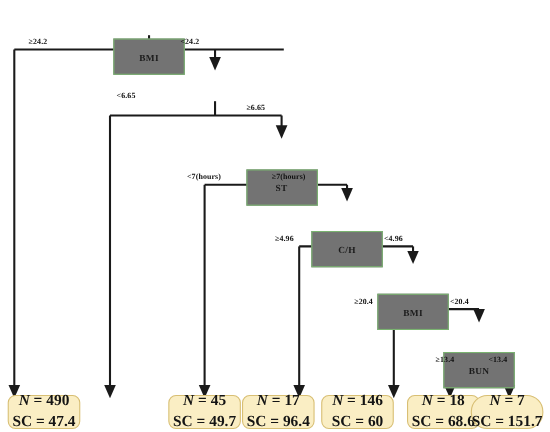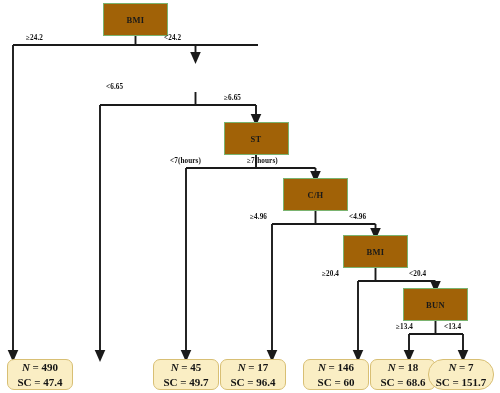--- a/index.html
+++ b/index.html
@@ -26,37 +26,38 @@
   }
   .node {
     position: absolute;
     box-sizing: border-box;
     display: flex;
     align-items: center;
     justify-content: center;
     text-align: center;
   }
   .internal-node {
-    background: #a16207;
+    background: #737373;
     border: 1.6px solid #7ab370;
     width: 65px;
     height: 33px;
     font-size: 8.5px;
     font-weight: bold;
     color: #1a1a1a;
     letter-spacing: 0.3px;
+    margin-top: 32px;
   }
   .leaf-node {
     background: #faeec4;
     border: 1.3px solid #d8bf74;
     border-radius: 7px;
     width: 66px;
     height: 31px;
     flex-direction: column;
-    font-size: 11px;
+    font-size: 14px;
     font-weight: bold;
     color: #141414;
     line-height: 1.32;
   }
   .leaf-line {
     white-space: nowrap;
   }
   .leaf-line .ital {
     font-style: italic;
   }
@@ -165,21 +166,21 @@
   <div class="node leaf-node" style="left:153px; top:359px;">
     <div class="leaf-line"><span class="ital">N</span> = <span>45</span></div>
     <div class="leaf-line"><span>SC</span> = <span>49.7</span></div>
   </div>
 
   <div class="node leaf-node" style="left:220px; top:359px;">
     <div class="leaf-line"><span class="ital">N</span> = <span>17</span></div>
     <div class="leaf-line"><span>SC</span> = <span>96.4</span></div>
   </div>
 
-  <div class="node leaf-node" style="left:303px; top:359px;">
+  <div class="node leaf-node" style="left:292px; top:359px;">
     <div class="leaf-line"><span class="ital">N</span> = <span>146</span></div>
     <div class="leaf-line"><span>SC</span> = <span>60</span></div>
   </div>
 
   <div class="node leaf-node" style="left:370px; top:359px;">
     <div class="leaf-line"><span class="ital">N</span> = <span>18</span></div>
     <div class="leaf-line"><span>SC</span> = <span>68.6</span></div>
   </div>
 
   <div class="node leaf-node" style="left:428px; top:359px;border-radius:15px;">

